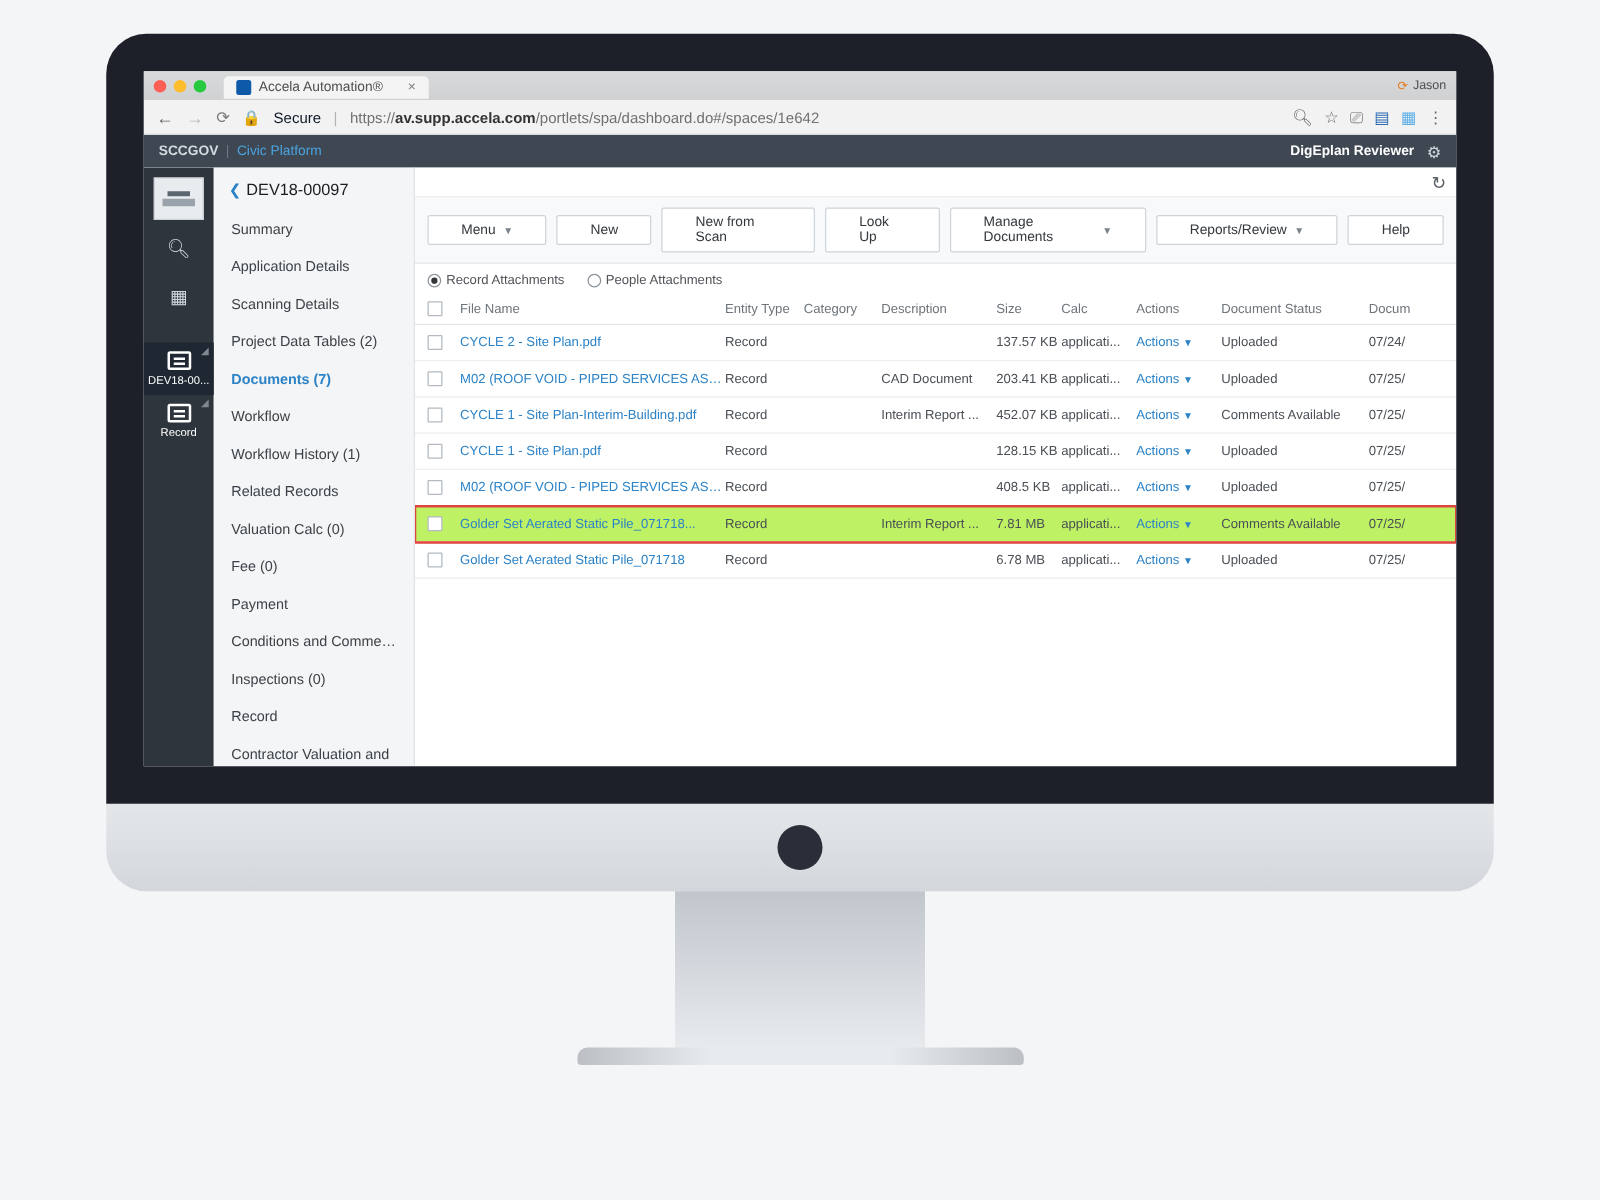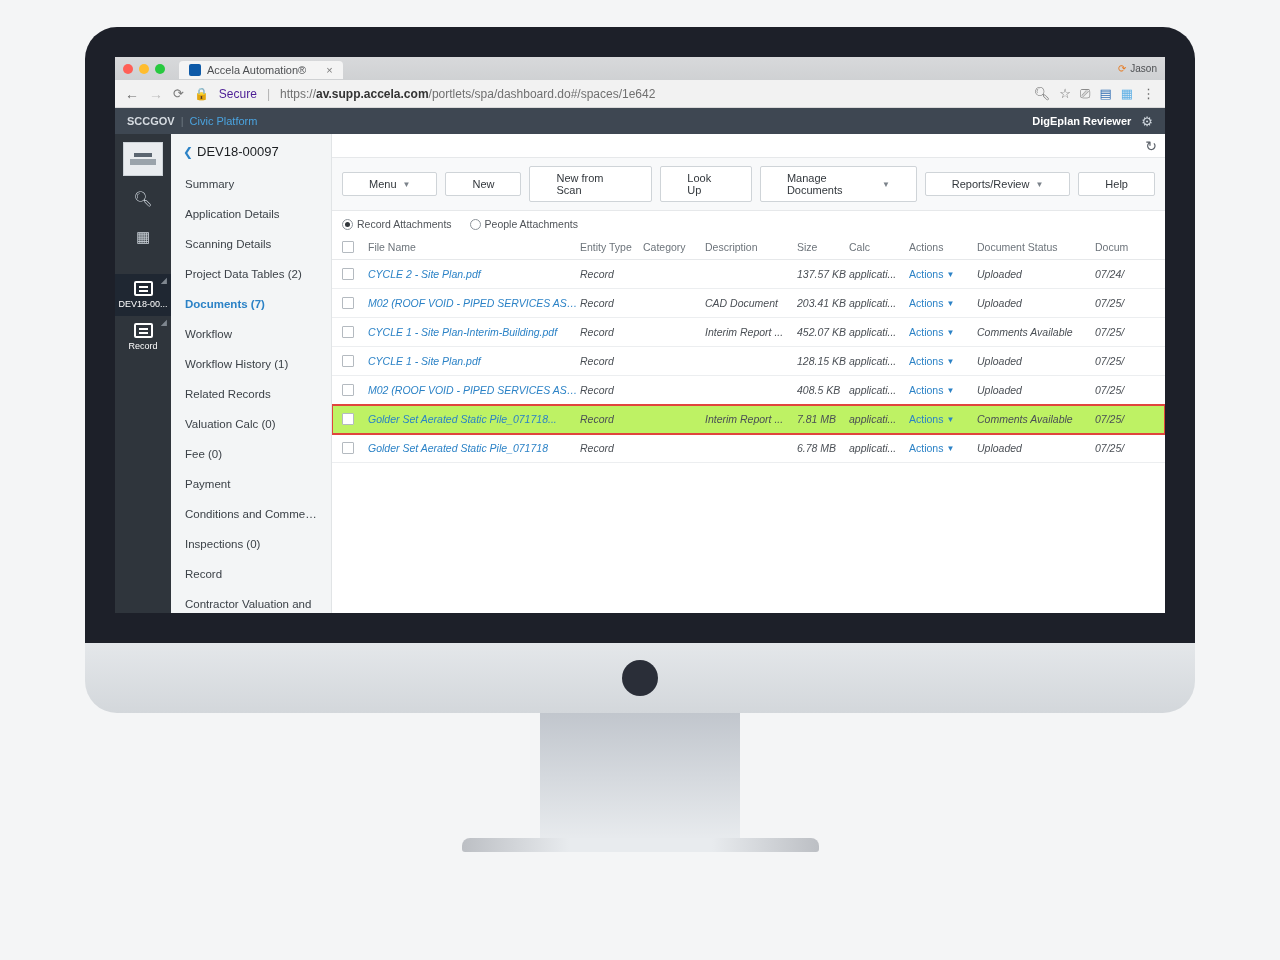--- a/index.html
+++ b/index.html
@@ -18,21 +18,21 @@
 .tl.r{background:#ff5f56;} .tl.y{background:#ffbd2e;} .tl.g{background:#27c93f;}
 .tab { background:#f4f4f4; border-radius:4px 4px 0 0; padding:3px 10px; display:flex; align-items:center; gap:6px; margin-top:3px;}
 .tab .fav{width:12px;height:12px;background:#0e5aa8;border-radius:2px;}
 .tab .x{color:#7a7a7a;margin-left:14px;}
 .prof { margin-left:auto; display:flex; align-items:center; gap:4px; font-size:10px;}
 .prof .sync{color:#e67a21;}
 .chrome-url { height:28px; background:#f2f2f2; border-bottom:1px solid #d9d9d9; display:flex; align-items:center; padding:0 10px; font-size:12px; color:#7a7a7a; gap:10px;}
 .chrome-url .nav-arrow{color:#6a6a6a;font-size:14px;}
 .chrome-url .reload{font-size:13px;}
 .chrome-url .lock{color:#3b9e3f;}
-.chrome-url .secure{color:#4c1d95;}
+.chrome-url .secure{color:#0f172a;}
 .chrome-url .sep{color:#b3b3b3;}
 .chrome-url .path{color:#707070;}
 .chrome-url .host{color:#333;font-weight:bold;}
 .chrome-url .righti{margin-left:auto;display:flex;gap:9px;align-items:center;color:#6b6b6b;font-size:13px;}
 
 
 .appbar { height:26px; background:#3e4752; color:#cfd6dd; font-size:11px; display:flex; align-items:center; padding:0 12px;}
 .appbar .org{color:#d6dbe1;font-weight:600;}
 .appbar .divider{margin:0 6px;color:#6d7882;}
 .appbar .plat{color:#4aa3df;}
@@ -75,21 +75,21 @@
 
 
 .thead,.trow{display:grid;grid-template-columns:26px 212px 63px 62px 92px 52px 60px 68px 118px 48px;align-items:center;font-size:10.5px;padding:0 6px 0 10px;}
 .thead{color:#6d747b;height:26px;border-bottom:1px solid #e6e8ea;}
 .trow{height:29px;border-bottom:1px solid #eceef0;color:#4a4f55;}
 .trow .link{color:#2b82c6;white-space:nowrap;overflow:hidden;text-overflow:ellipsis;}
 .trow .act{color:#2b82c6;display:flex;align-items:center;gap:3px;}
 .trow .act .caret{font-size:8px;color:#2b82c6;}
 .cb{width:12px;height:12px;border:1px solid #b4bac0;border-radius:1px;background:#fff;}
 .trow.hl{background:#bef264;outline:2px solid #e0453d;outline-offset:-1px;}
-.cell{white-space:nowrap;overflow:hidden;text-overflow:ellipsis;font-style:italic;}
+.cell{white-space:nowrap;overflow:hidden;text-overflow:ellipsis;}
 </style>
 </head>
 <body>
 
 <div style="display:flex;flex-direction:column;align-items:center;">
 <div class="monitor">
 <div class="screen">
 
 <div class="chrome-tabs">
   <div class="traffic">

